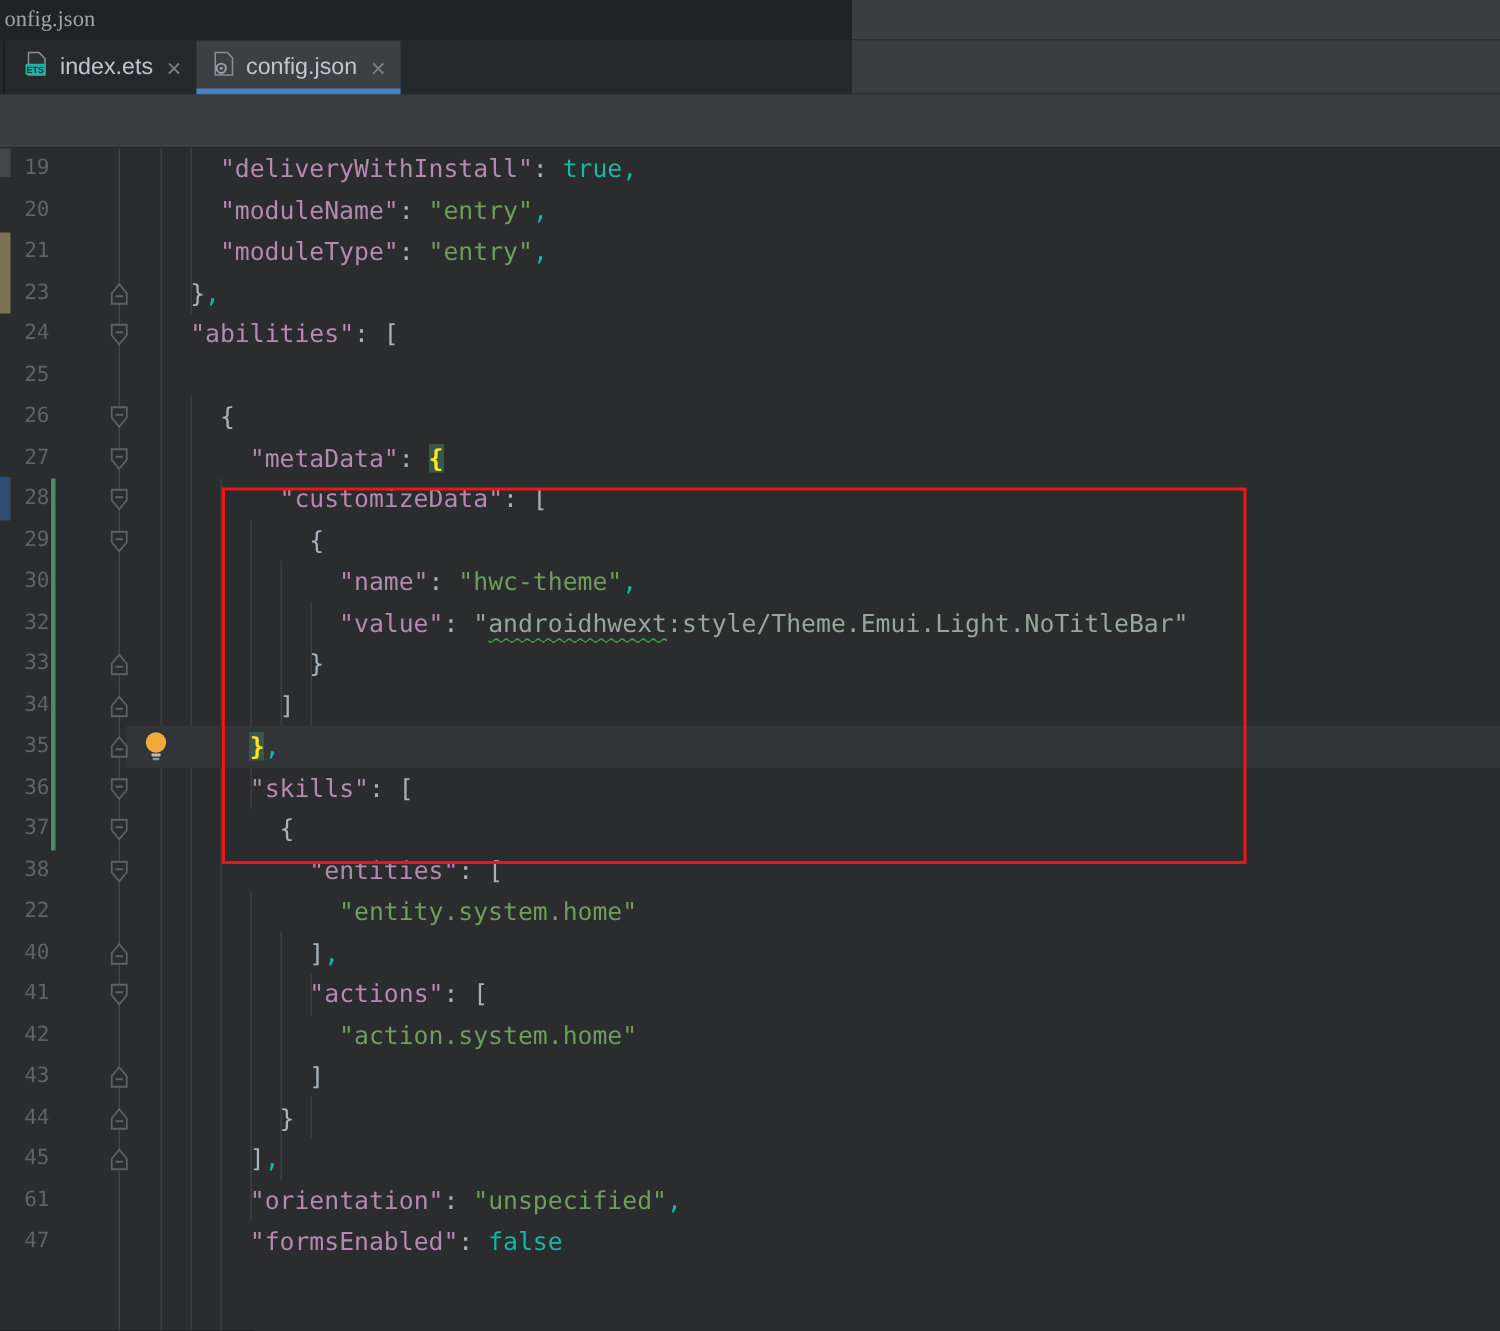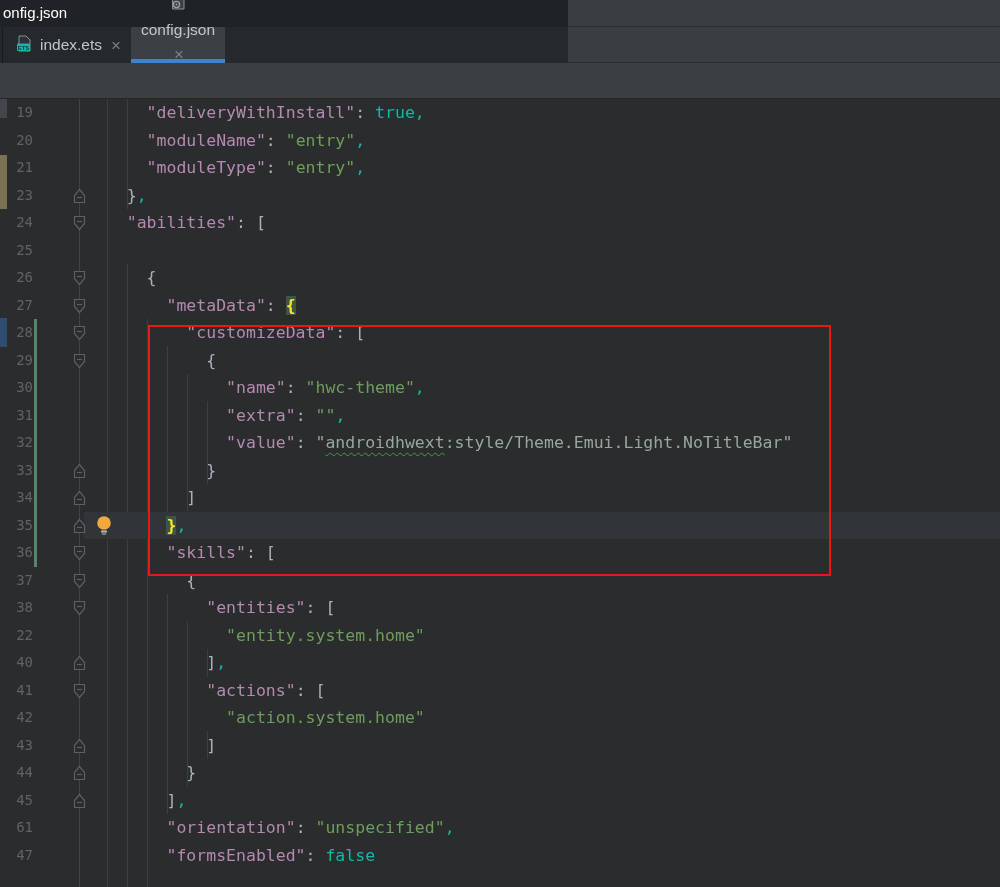--- a/index.html
+++ b/index.html
@@ -4,21 +4,21 @@
 <style>
   html,body{margin:0;padding:0;background:#1d1f21;}
   .app{position:relative;width:1000px;height:887px;background:#2a2c2e;overflow:hidden;
        font-family:"Liberation Sans",sans-serif;-webkit-font-smoothing:antialiased;}
 
   
   .row-top{position:absolute;top:0;left:0;width:1000px;height:27px;}
   .row-top .seg-dark{position:absolute;left:0;top:0;width:568px;height:27px;background:#1f2326;}
   .row-top .seg-light{position:absolute;left:568px;top:0;width:432px;height:27px;background:#3a3e41;
        border-bottom:1px solid #2b2e30;box-sizing:border-box;}
-  .breadcrumb{position:absolute;left:3px;top:0;height:27px;line-height:26px;font-size:15px;color:#ffffff;}
+  .breadcrumb{position:absolute;left:3px;top:0;height:27px;line-height:26px;font-size:15px;color:#a3a3a3;font-family:Liberation Serif, serif;}
 
   .row-tabs{position:absolute;top:27px;left:0;width:1000px;height:36px;}
   .tabs-dark{position:absolute;left:0;top:0;width:568px;height:36px;background:#26292c;}
   .tabs-light{position:absolute;left:568px;top:0;width:432px;height:36px;background:#3a3e41;
        border-bottom:1px solid #2b2e30;box-sizing:border-box;}
   .tabs-edge{position:absolute;left:2px;top:0;width:1px;height:36px;background:#17191b;}
   .tab{position:absolute;top:0;height:36px;display:flex;align-items:center;gap:7px;
        padding:0 10px;font-size:15.5px;color:#c2c6ca;cursor:default;justify-content:flex-end;}
   .tab .close{font-size:17px;color:#7a8085;line-height:1;margin-left:2px;}
   .tab.active{background:#3b4043;}
@@ -77,21 +77,21 @@
         <svg width="17" height="17" viewBox="0 0 17 17">
           <path d="M3 1h7l4 4v11H3z" fill="#2d3134" stroke="#8a9094" stroke-width="1"></path>
           <rect x="1" y="8.5" width="13" height="7.5" rx="1" fill="#23b0a9"></rect>
           <text x="7.5" y="14.6" font-size="6" font-weight="bold" fill="#0b3b39" text-anchor="middle" font-family="Liberation Sans,sans-serif">ETS</text>
         </svg>
       </span>
       <span>index.ets</span>
       <span class="close">×</span>
     </div>
 
-    <div class="tab active" style="left:131px;flex-direction:column;">
+    <div class="tab active" style="left:131px;">
       <span>
         <svg width="16" height="17" viewBox="0 0 16 17">
           <path d="M2.5 1h8L14 4.5V16H2.5z" fill="#3c4043" stroke="#8a9094" stroke-width="1"></path>
           <circle cx="6.5" cy="11.5" r="3.1" fill="none" stroke="#9aa0a4" stroke-width="1.3"></circle>
           <circle cx="6.5" cy="11.5" r="1" fill="#9aa0a4"></circle>
         </svg>
       </span>
       <span>config.json</span>
       <span class="close">×</span>
     </div>
@@ -180,24 +180,20 @@
               <polygon points="2.5,1.5 12.5,1.5 12.5,8.5 7.5,14.5 2.5,8.5" fill="#2a2c2e" stroke="#5b6164" stroke-width="1.2"></polygon>
               <line x1="5" y1="6.5" x2="10" y2="6.5" stroke="#5b6164" stroke-width="1.2"></line>
             </svg></span>
           <span class="code">            <span class="tok-punct">{</span></span>
         </div>
         <div class="line">
           <span class="ln">30</span>
           <span class="code">              <span class="tok-key">"name"</span><span class="tok-punct">: </span><span class="tok-string">"hwc-theme"</span><span class="tok-orange">,</span></span>
         </div>
         <div class="line">
-          <span class="ln">31</span>
-          <span class="code">              <span class="tok-key">"extra"</span><span class="tok-punct">: </span><span class="tok-string">""</span><span class="tok-orange">,</span></span>
-        </div>
-        <div class="line">
           <span class="ln">32</span>
           <span class="code">              <span class="tok-key">"value"</span><span class="tok-punct">: </span><span class="tok-gray">"</span><span class="tok-gray tok-wavy">androidhwext</span><span class="tok-gray">:style/Theme.Emui.Light.NoTitleBar"</span></span>
         </div>
         <div class="line">
           <span class="ln">33</span>
           <span class="fold"><svg width="15" height="16" viewBox="0 0 15 16">
               <polygon points="2.5,14.5 12.5,14.5 12.5,7.5 7.5,1.5 2.5,7.5" fill="#2a2c2e" stroke="#5b6164" stroke-width="1.2"></polygon>
               <line x1="5" y1="9.5" x2="10" y2="9.5" stroke="#5b6164" stroke-width="1.2"></line>
             </svg></span>
           <span class="code">            <span class="tok-punct">}</span></span>

